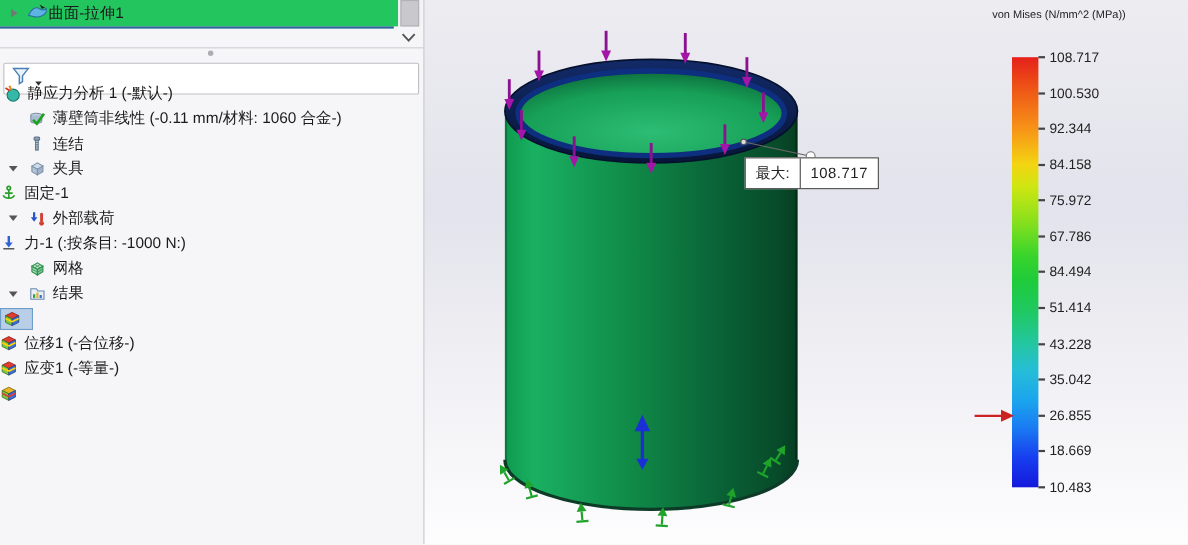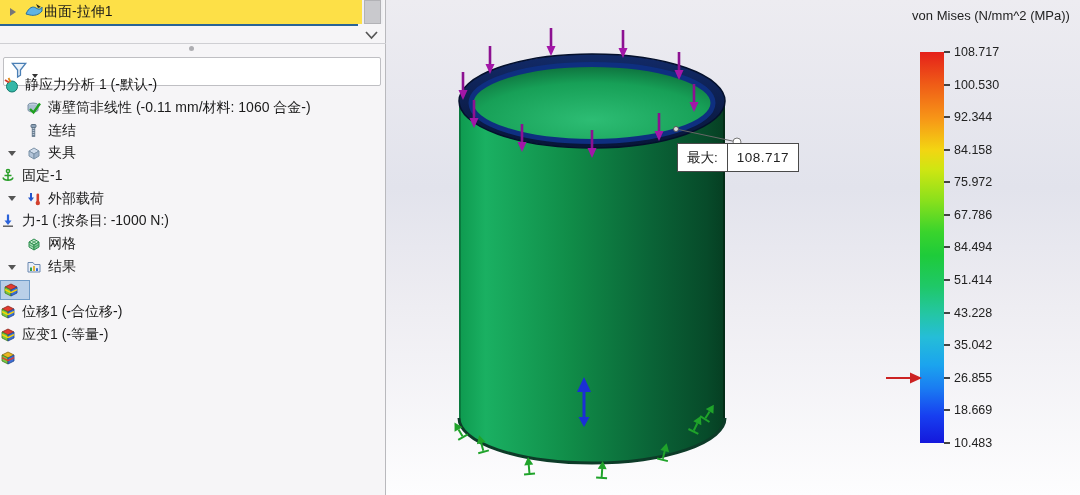--- a/index.html
+++ b/index.html
@@ -4,21 +4,21 @@
 <style>
   * { margin:0; padding:0; box-sizing:border-box; }
   html,body { width:1080px; height:495px; overflow:hidden;
               font-family:"Liberation Sans","DejaVu Sans",sans-serif; }
   #app { position:relative; width:1080px; height:495px; background:#f6f5f7; }
 
   
   #left-panel { position:absolute; left:0; top:0; width:386px; height:495px;
                 background:#f6f5f7; border-right:1px solid #b9b9bd; }
   .flyout-header { position:absolute; left:0; top:0; width:362px; height:24px;
-                   background:#fde047; display:flex; align-items:center; font-size:14px; color:#1b1b1b; }
+                   background:#22c55e; display:flex; align-items:center; font-size:14px; color:#1b1b1b; }
   .tri-right { width:0; height:0; border-left:6px solid #777; border-top:4px solid transparent;
                border-bottom:4px solid transparent; margin:0 8px 0 10px; }
   .blue-rule { position:absolute; left:0; top:24px; width:358px; height:2px; background:#2a6496; }
   .vscroll-track { position:absolute; left:362px; top:0; width:21px; height:24px; background:#f0f0f3; }
   .vscroll-thumb { position:absolute; left:2px; top:0; width:17px; height:24px; background:#c9c9cd;
                    border:1px solid #b2b2b6; }
   .chev { position:absolute; left:364px; top:27px; }
   .h-rule { position:absolute; left:0; top:43px; width:386px; height:1px; background:#cfcfd3; }
   .grip-dot { position:absolute; left:189px; top:46px; width:5px; height:5px; border-radius:50%;
               background:#aeaeb2; }
@@ -47,22 +47,22 @@
               background:linear-gradient(180deg,#edecf1 0%,#e2e3ec 38%,#eeedf2 62%,#fdfdfe 100%); }
   #scene { position:absolute; left:0; top:0; }
 
   .callout { position:absolute; left:291px; top:143px; height:29px; display:flex;
              background:#fff; border:1px solid #4a4a4a; font-size:13.5px; color:#222;
              align-items:stretch; }
   .callout-cell { display:flex; align-items:center; padding:0 9px; }
   .callout-value { border-left:1px solid #4a4a4a; letter-spacing:.5px; }
 
   
-  .legend-title { position:absolute; left:516px; top:8px; width:178px; text-align:center;
-                  font-size:13px; color:#222; }
+  .legend-title { position:absolute; left:516px; top:8px; width:178px; text-align:left;
+                  font-size:10px; color:#222; }
   .color-bar { position:absolute; left:534px; top:52px; width:24px; height:391px;
                background:linear-gradient(180deg,
                  #e5201a 0%, #ef5a17 8%, #f79617 17%, #f3d512 25%, #cfe612 30%,
                  #8ae01c 38%, #3ad42c 46%, #1ecb3a 52%, #1fc868 60%, #24c6a4 67%,
                  #25bdd8 73%, #1ba4ee 80%, #1a7cf2 86%, #173ff0 93%, #1418dc 100%); }
   .tick-col { position:absolute; left:558px; top:51px; height:393px; width:6px;
               display:flex; flex-direction:column; justify-content:space-between; }
   .tick { width:6px; height:2px; background:#444; }
   .label-col { position:absolute; left:568px; top:45px; height:405px; width:72px;
                display:flex; flex-direction:column; justify-content:space-between; }

